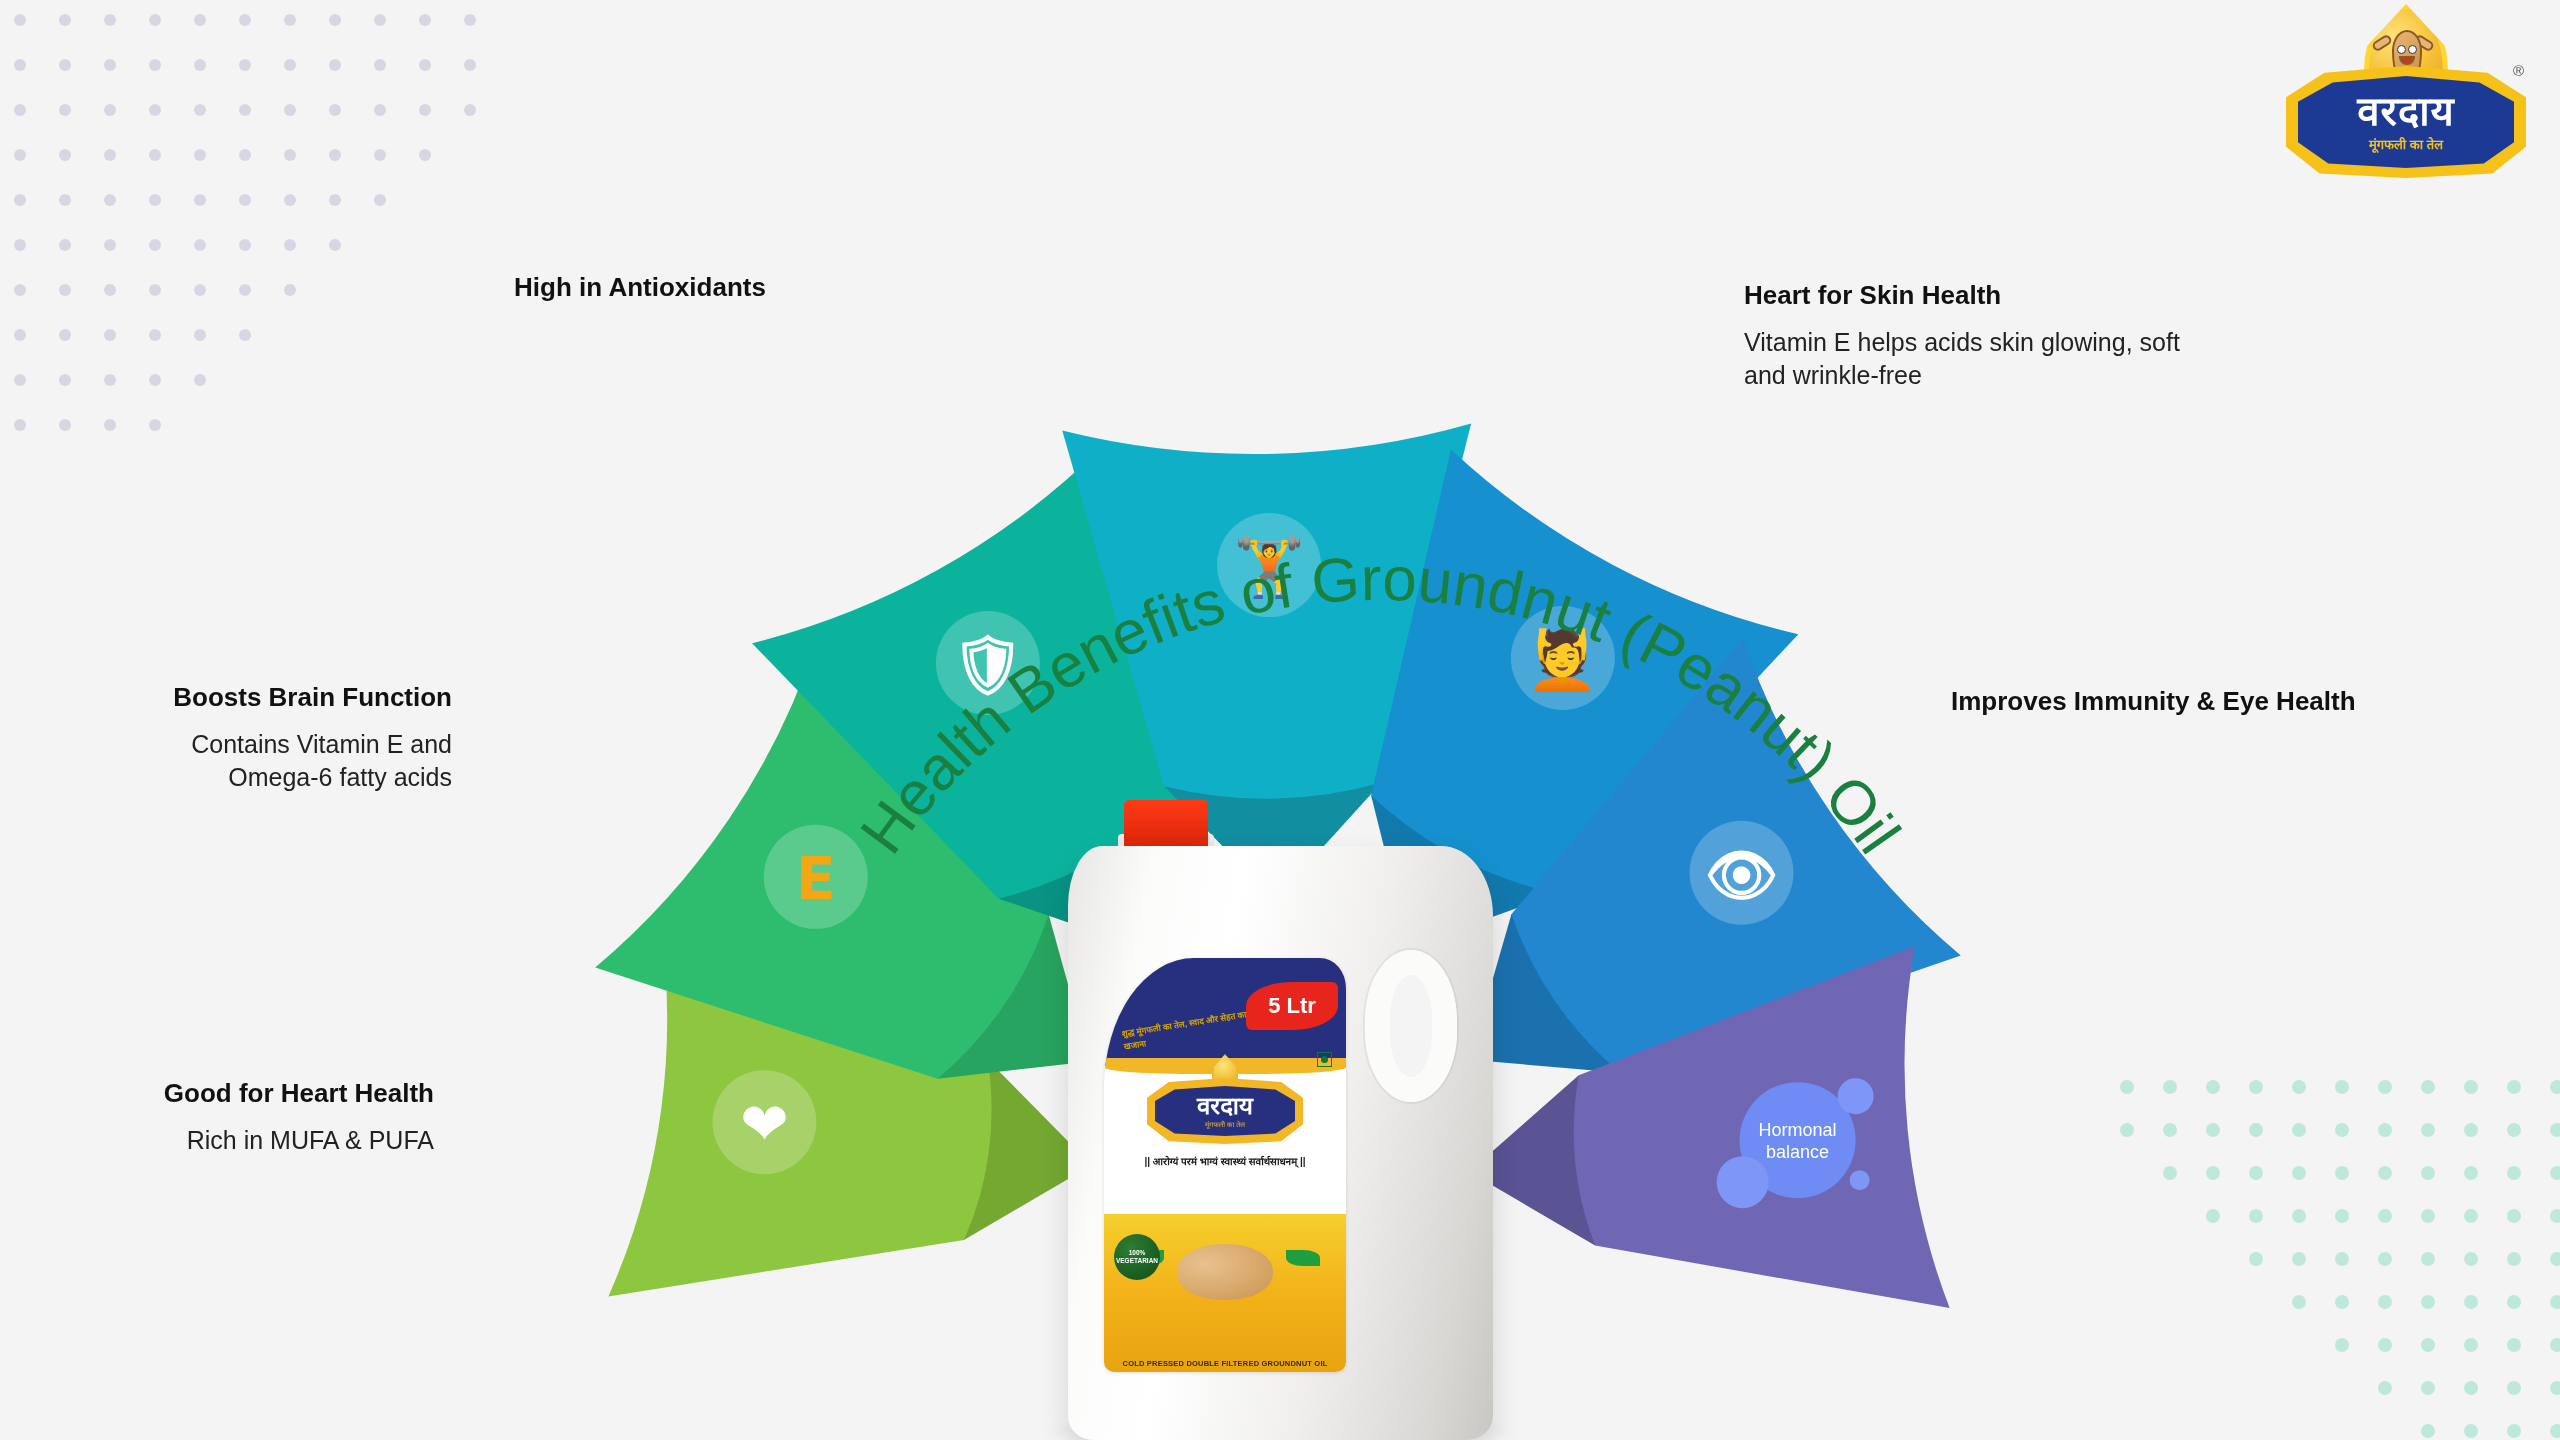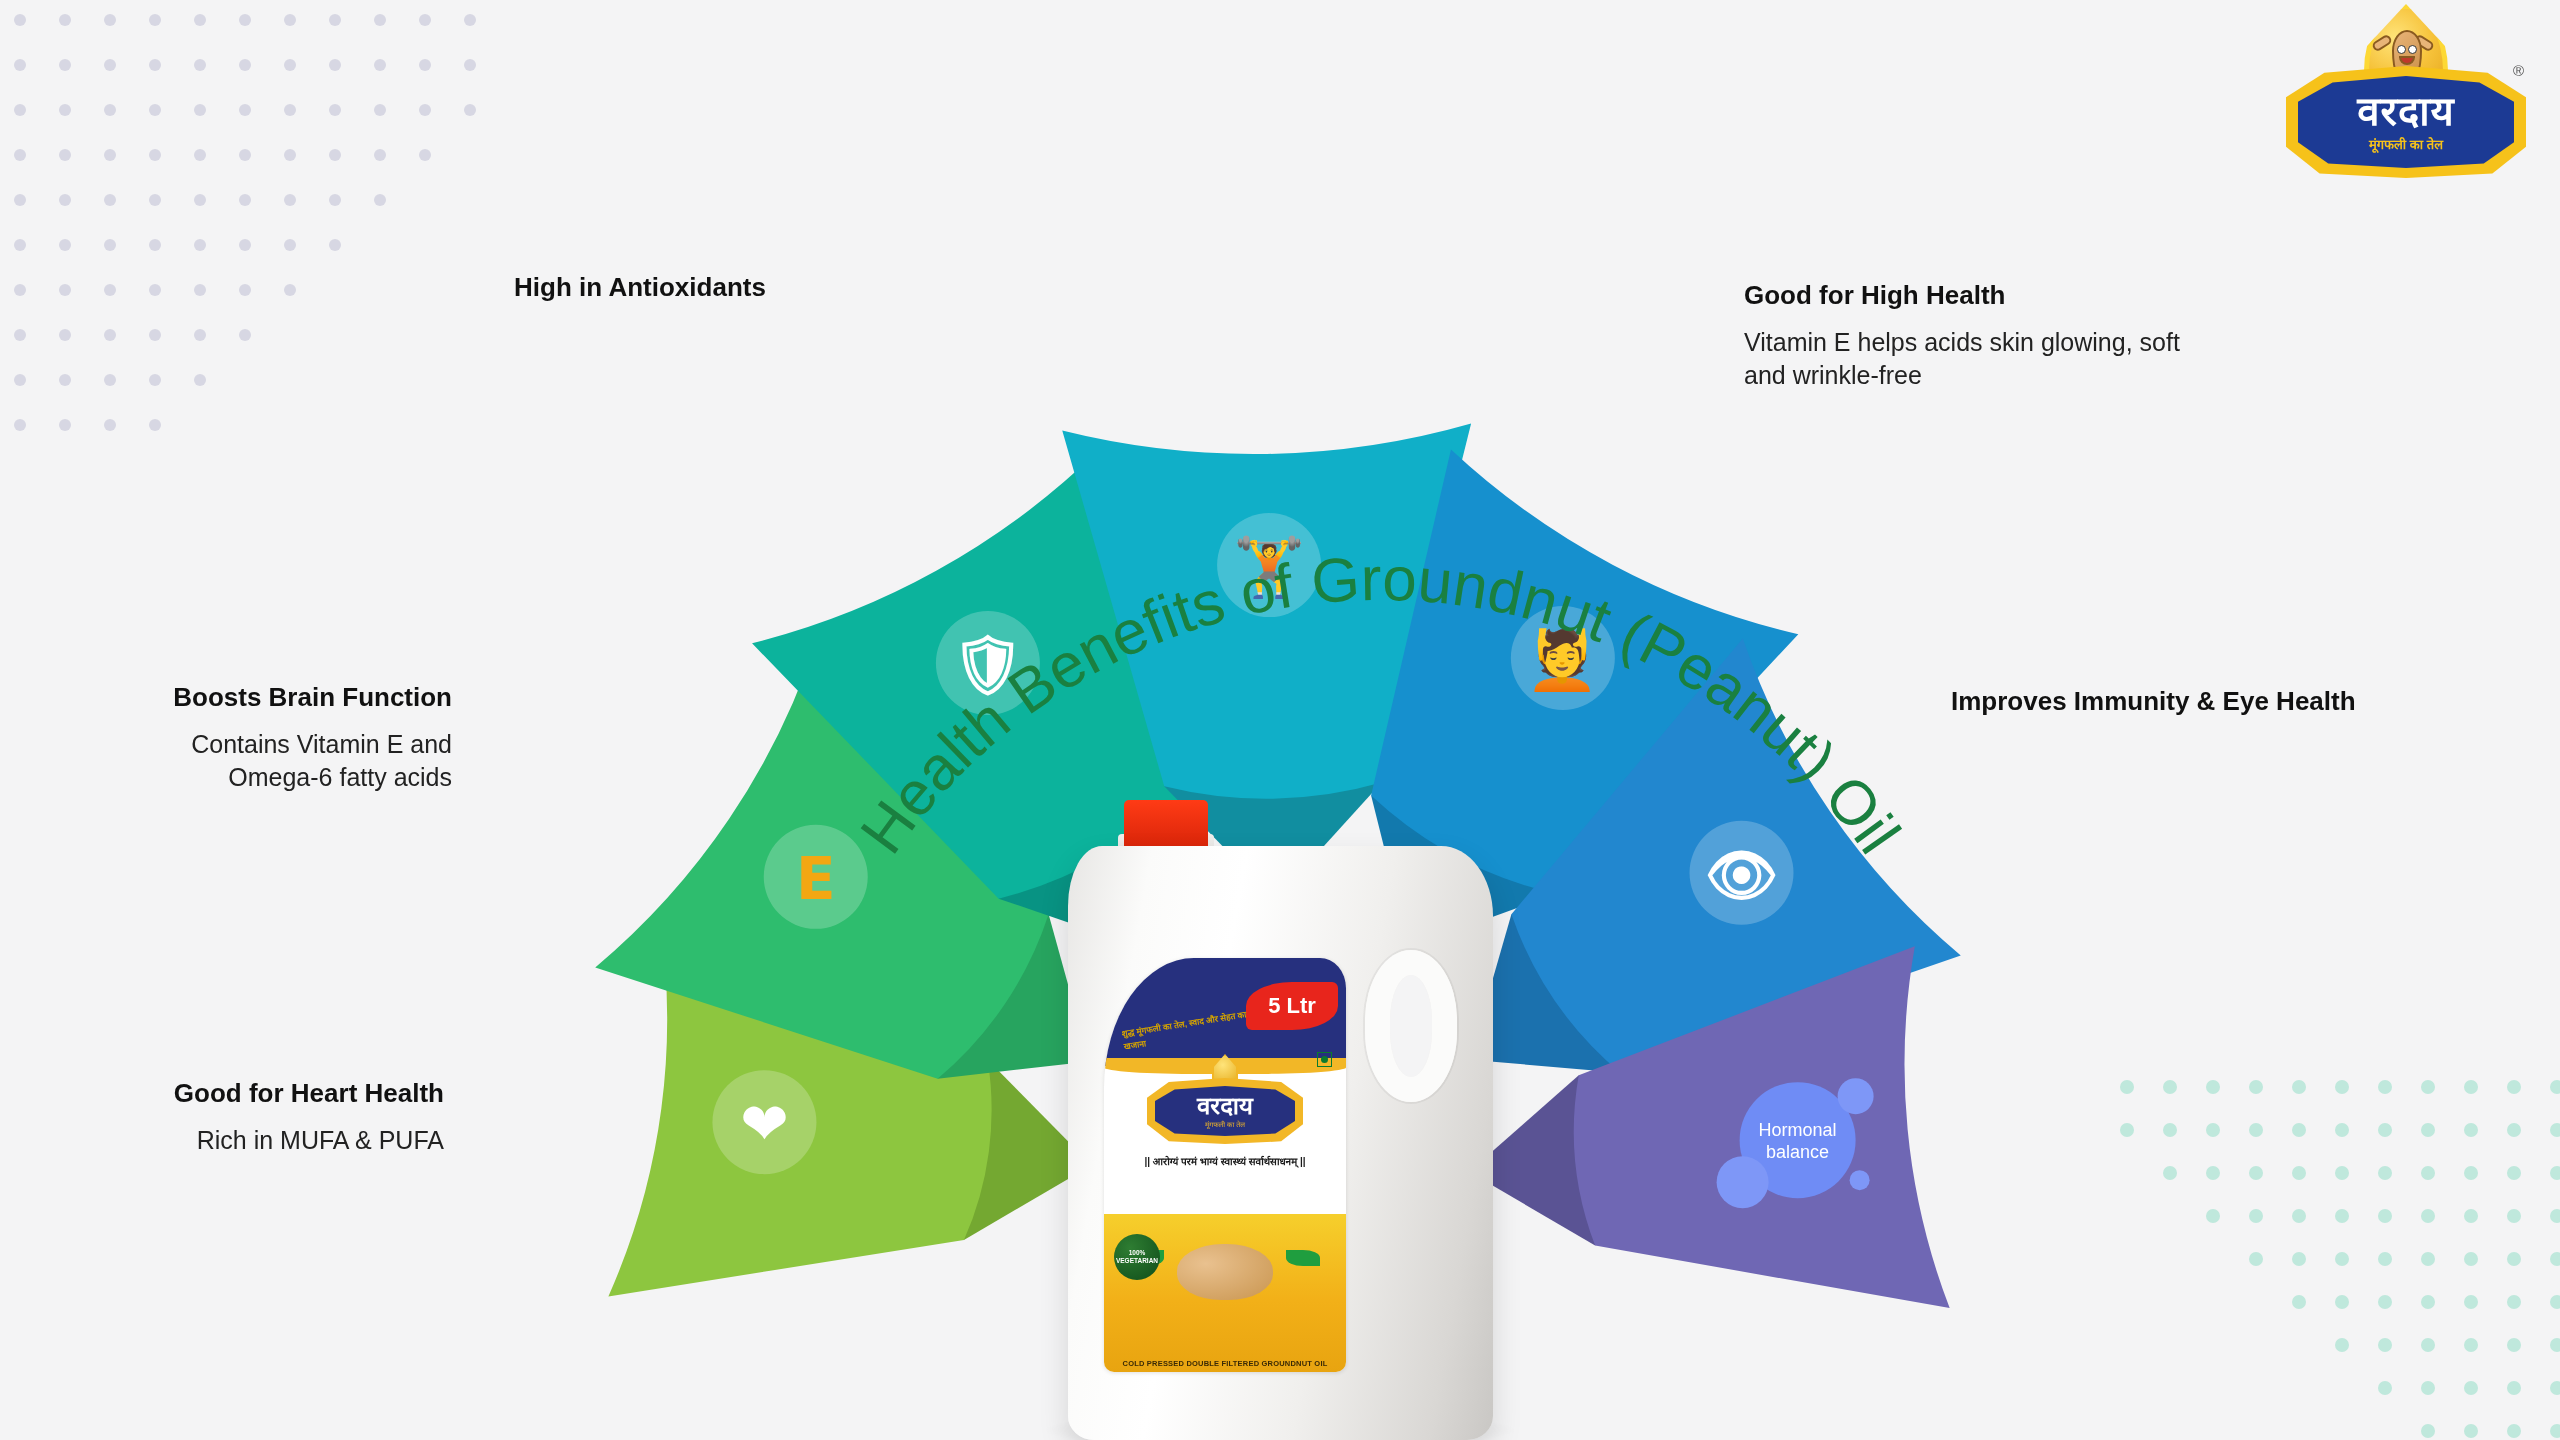--- a/index.html
+++ b/index.html
@@ -414,27 +414,27 @@
 
   <div class="callout ta-c" style="left:440px; top:272px; width:400px;">
     <div class="ttl">High in Antioxidants</div>
   </div>
 
   <div class="callout ta-r" style="left:100px; top:682px; width:352px;">
     <div class="ttl">Boosts Brain Function</div>
     <div class="desc">Contains Vitamin E and Omega-6 fatty acids</div>
   </div>
 
-  <div class="callout ta-r" style="left:124px; top:1078px; width:320px;">
+  <div class="callout ta-r" style="left:114px; top:1078px; width:320px;">
     <div class="ttl">Good for Heart Health</div>
     <div class="desc">Rich in MUFA &amp; PUFA</div>
   </div>
 
   <div class="callout ta-l" style="left:1744px; top:280px; width:450px;">
-    <div class="ttl">Good for High Health</div>
+    <div class="ttl">Heart for Skin Health</div>
     <div class="desc">Vitamin E helps acids skin glowing, soft and wrinkle-free</div>
   </div>
 
   <div class="callout ta-l" style="left:2050px; top:686px; width:300px;">
     <div class="ttl" style="margin-left:-99px; width:440px;">Improves Immunity &amp; Eye Health</div>
   </div>
 
 
   <div class="bottle">
     <div class="bottle-shadow"></div>

